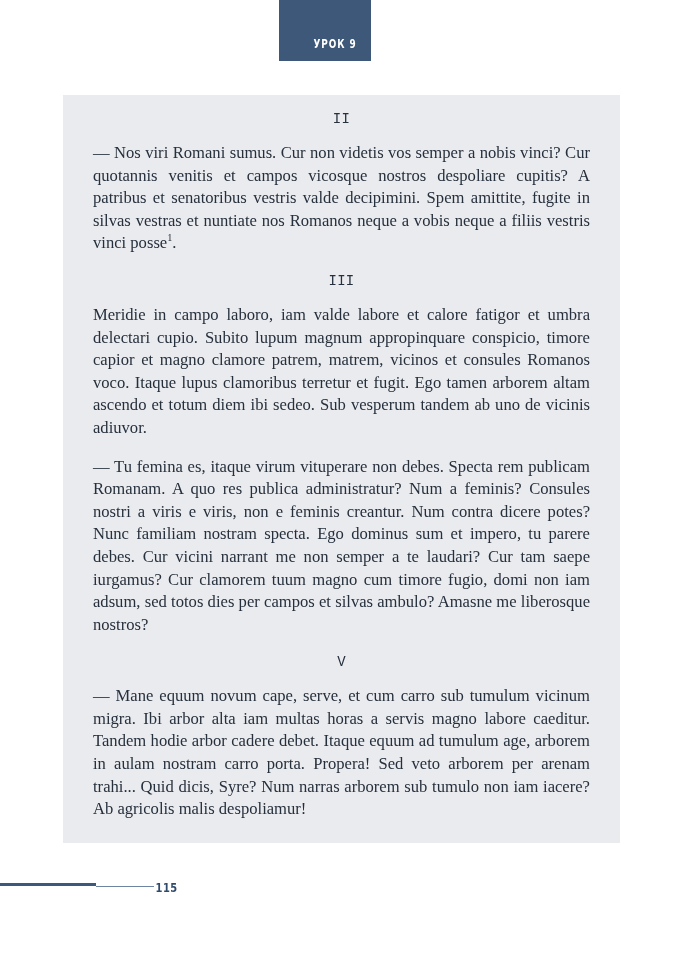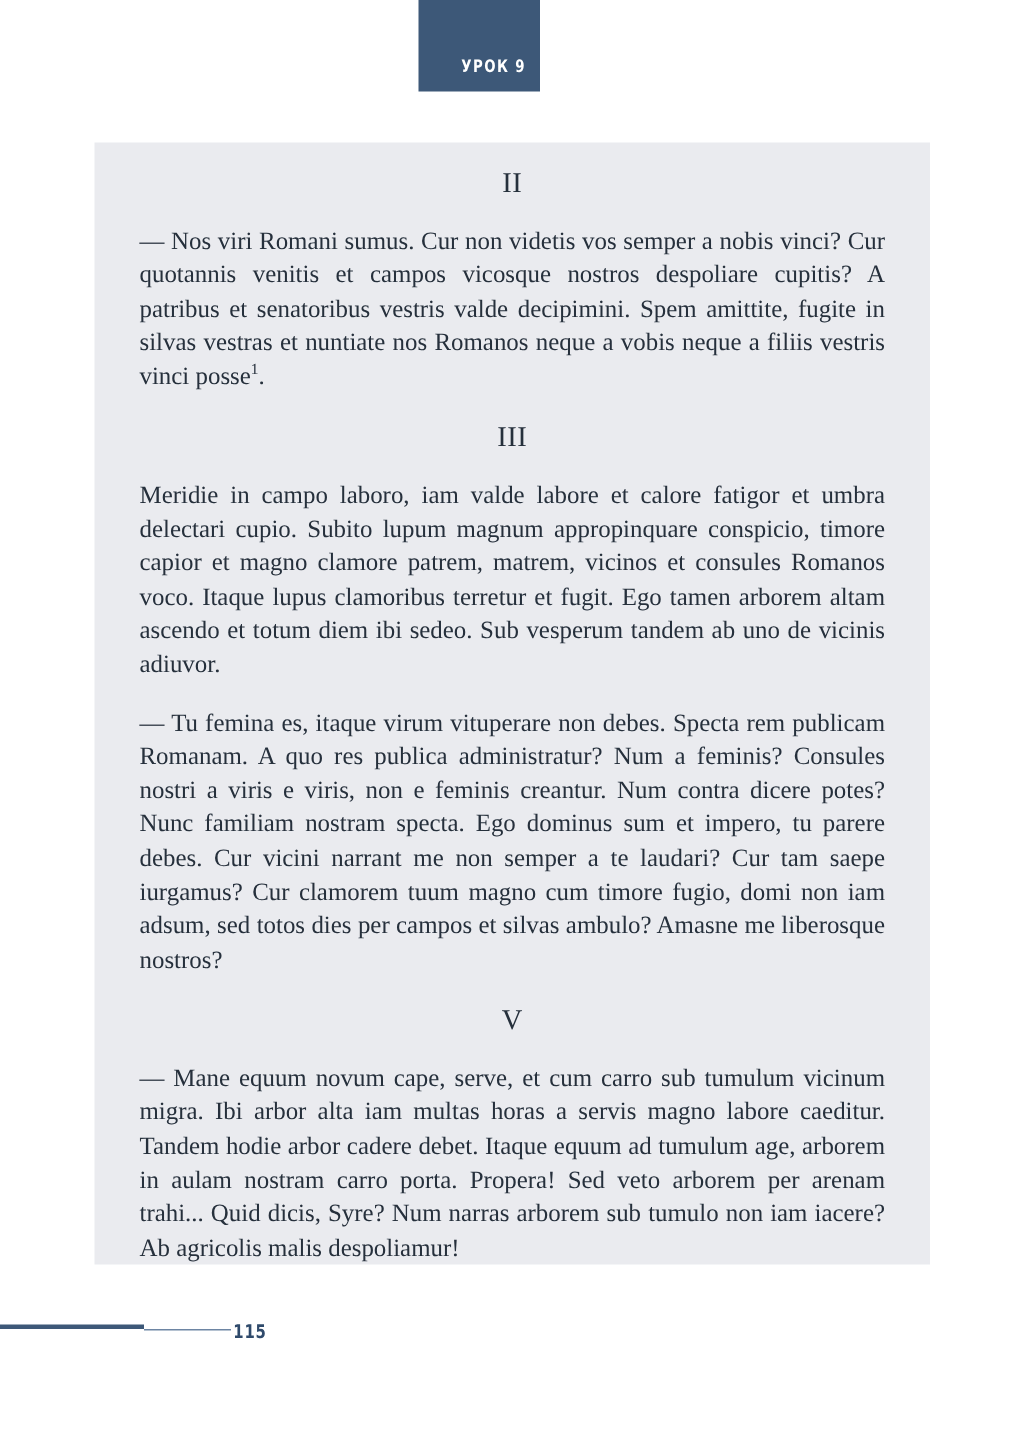--- a/index.html
+++ b/index.html
@@ -13,21 +13,21 @@
     position: relative;
     font-family: "Liberation Serif", serif;
     overflow: hidden;
   }
 
   
   .lesson-tab {
     position: absolute;
     left: 279px;
     top: 0;
-    width: 81px;
+    width: 92px;
     height: 61px;
     background: #3d5878;
     display: flex;
     align-items: flex-end;
     justify-content: center;
     padding-bottom: 10px;
     box-sizing: border-box;
     padding-left: 20px;
   }
   .lesson-tab-label {
@@ -47,25 +47,26 @@
     top: 95px;
     width: 557px;
     height: 748px;
     background: #eaebef;
     box-sizing: border-box;
     padding: 14px 18px 18px 18px;
   }
 
   .section-number {
     text-align: center;
-    font-size: 19px;
+    font-size: 14px;
     color: #26303c;
     margin: 0 0 3px 0;
     line-height: 1.5;
     letter-spacing: 0.3px;
+    font-family: Liberation Mono, monospace;
   }
 
   .section-body {
     text-align: justify;
     text-justify: inter-word;
     font-size: 16.6px;
     line-height: 22.6px;
     color: #26303c;
     margin: 12px;
     hyphens: none;

